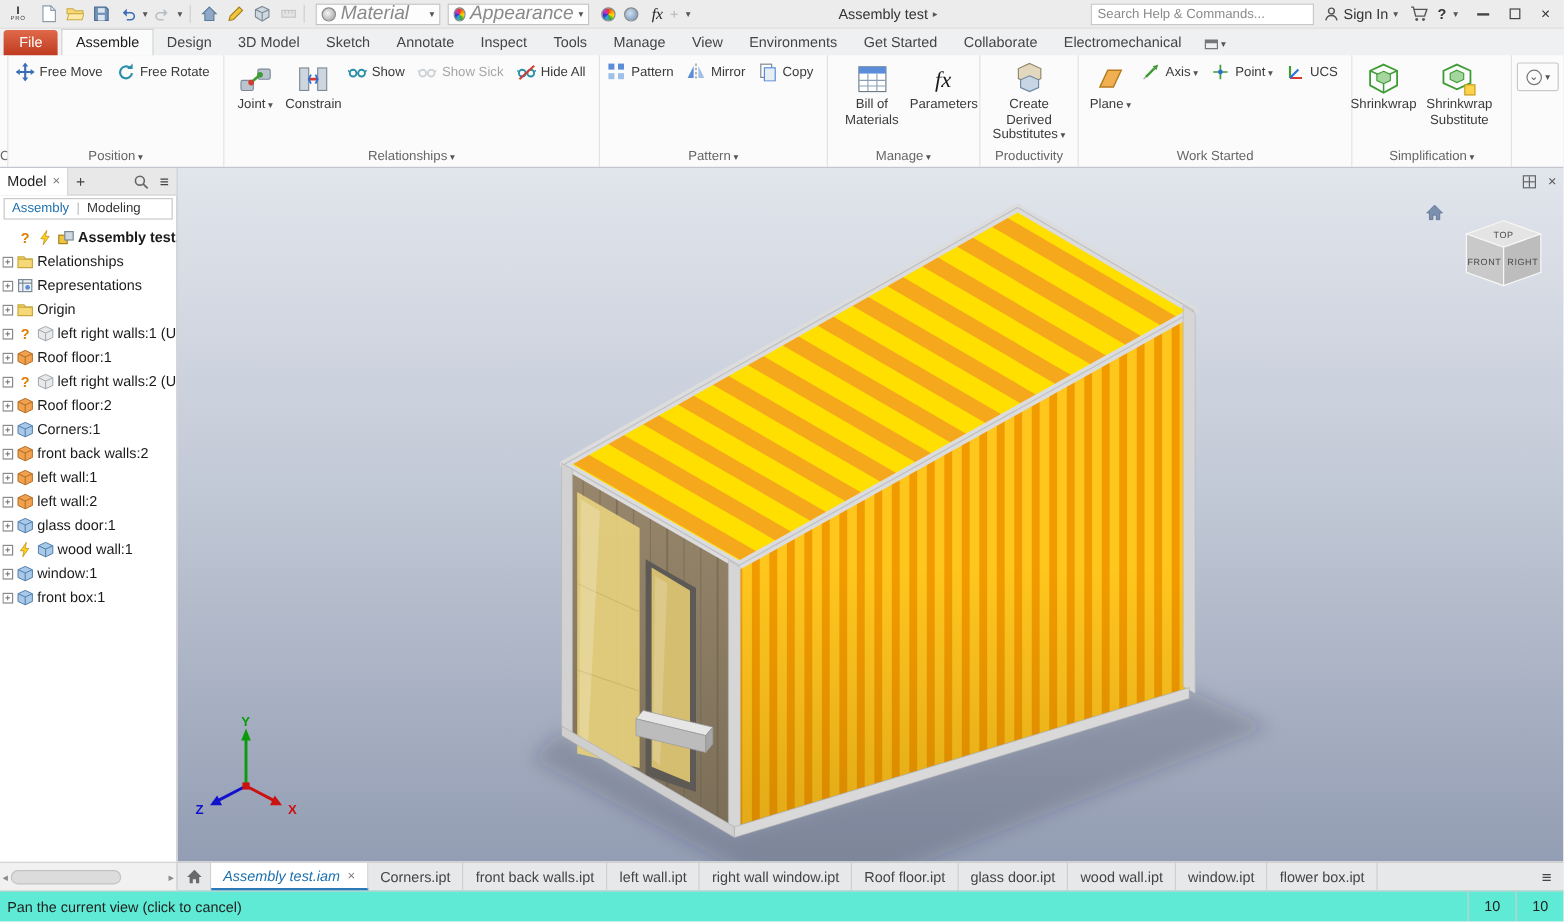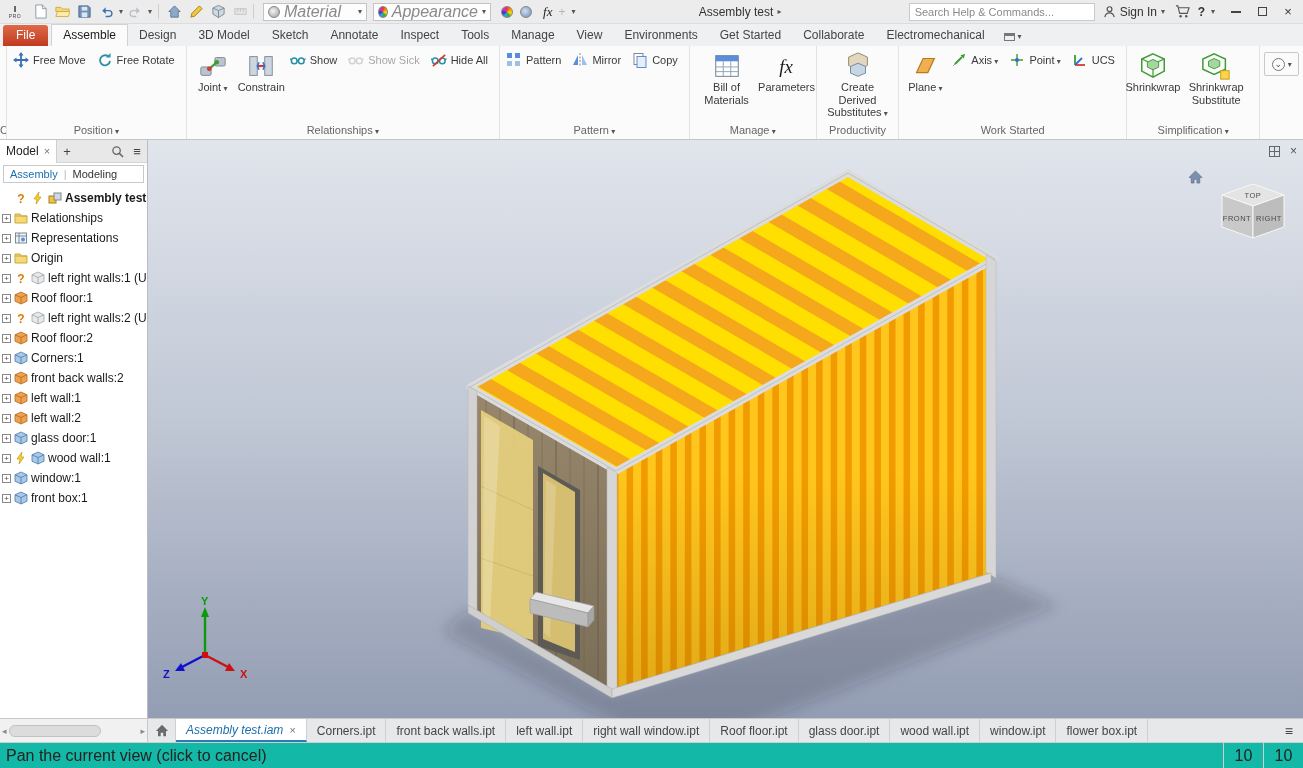--- a/index.html
+++ b/index.html
@@ -94,21 +94,21 @@
   .hscroll { width:148px; background:#f1f1f1; border-right:1px solid #c8c8c8; display:flex; align-items:center; padding:0 2px; gap:2px; }
   .hscroll .arr { font-size:9px; color:#8a8a8a; }
   .hthumb { height:12px; background:#dcdcdc; border:1px solid #c2c2c2; border-radius:6px; width:92px; }
   .home-btn { width:28px; display:flex; align-items:center; justify-content:center; border-right:1px solid #d0d0d0; }
   .dtab { display:flex; align-items:center; gap:6px; padding:0 10px; font-size:12px; color:#444; border-right:1px solid #d0d0d0; white-space:nowrap; }
   .dtab.active { background:#ffffff; color:#1b6fae; border-bottom:2px solid #2a7ab8;font-style:italic; }
   .dtab .x { color:#777; font-size:11px; }
   .dt-burger { margin-left:auto; padding:0 10px; font-size:14px; color:#444; display:flex; align-items:center; }
 
   
-  .statusbar { height:26px; background:#14b8a6; border-top:1px solid #cfcfcf; display:flex; align-items:center; font-size:16px; color:#222; }
+  .statusbar { height:26px; background:#5eead4; border-top:1px solid #cfcfcf; display:flex; align-items:center; font-size:12px; color:#222; }
   .statusmsg { padding-left:6px; flex:1; }
   .scell { width:40px; text-align:center; border-left:1px solid #cfcfcf; height:100%; line-height:25px; }
 </style>
 </head>
 <body>
 
 <header class="titlebar">
   <div class="qat">
     <div class="logo">
         <b>I</b>

